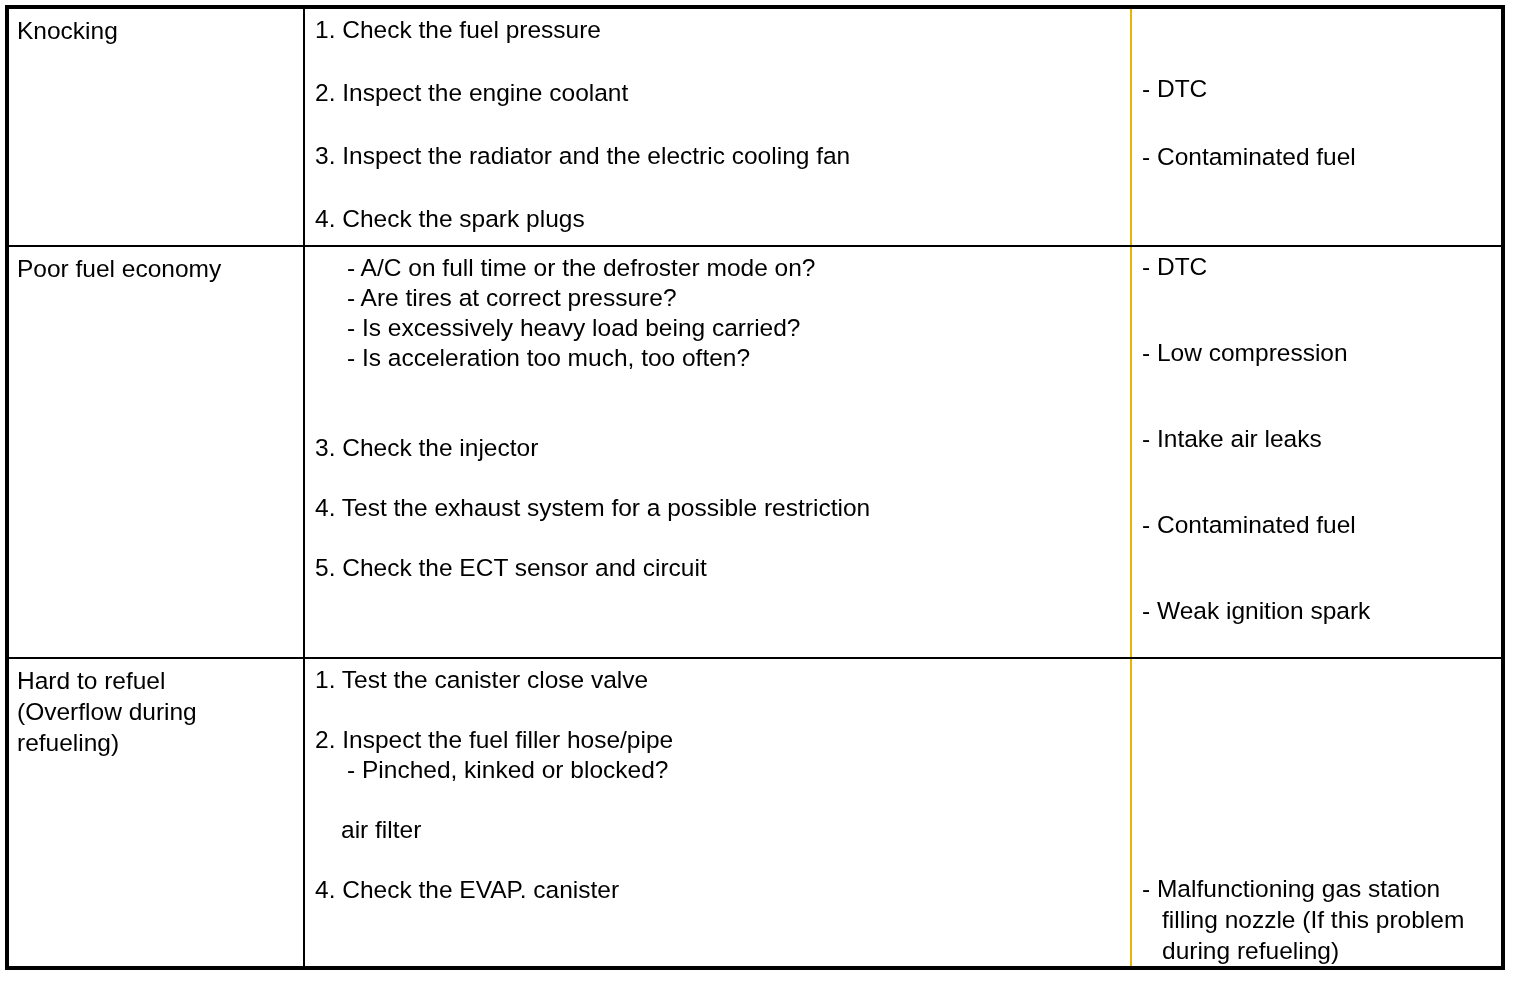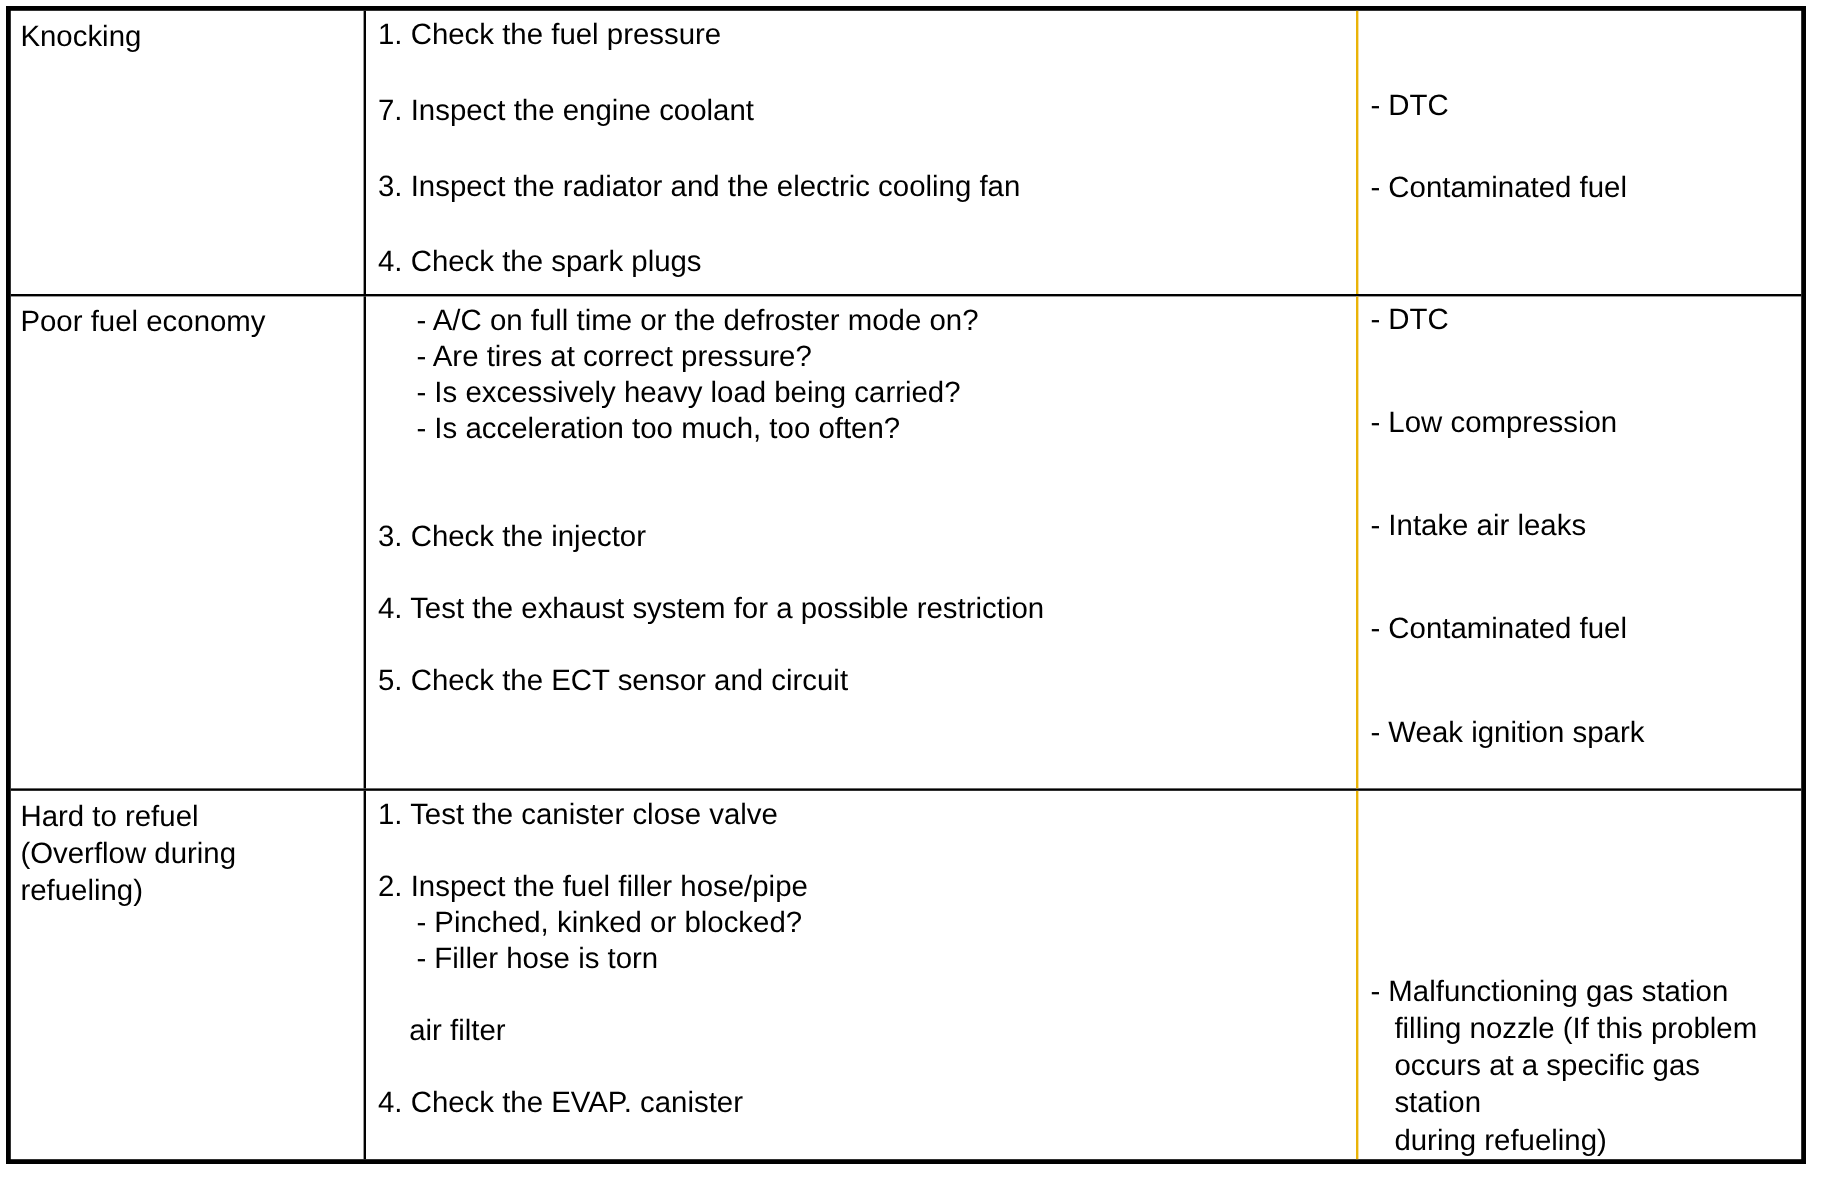--- a/index.html
+++ b/index.html
@@ -118,21 +118,21 @@
 <div class="sheet">
   <div class="tsd-table">
 
     <div class="tsd-row row-knocking">
       <div class="col-symptom">
         <div class="symptom-text">Knocking</div>
       </div>
       <div class="col-checks">
         <div class="check-item">1. Check the fuel pressure</div>
         <div class="gap-lg"></div>
-        <div class="check-item">7. Inspect the engine coolant</div>
+        <div class="check-item">2. Inspect the engine coolant</div>
         <div class="gap-lg"></div>
         <div class="check-item">3. Inspect the radiator and the electric cooling fan</div>
         <div class="gap-lg"></div>
         <div class="check-item">4. Check the spark plugs</div>
       </div>
       <div class="col-causes causes-knocking">
         <div class="cause-item">- DTC</div>
         <div class="cause-item">- Contaminated fuel</div>
       </div>
     </div>
@@ -167,36 +167,32 @@
       <div class="col-symptom">
         <div class="symptom-text">Hard to refuel
 (Overflow during
 refueling)</div>
       </div>
       <div class="col-checks">
         <div class="check-item">1. Test the canister close valve</div>
         <div class="gap-md"></div>
         <div class="check-item">2. Inspect the fuel filler hose/pipe</div>
         <div class="sub-item">- Pinched, kinked or blocked?</div>
-        <div class="sub-item">- Filler hose is torn</div>
         <div class="gap-md"></div>
         <div class="check-item">
             <span class="wrap-indent">air filter</span>
           </div>
         <div class="gap-md"></div>
         <div class="check-item">4. Check the EVAP. canister</div>
       </div>
       <div class="col-causes causes-refuel">
         <div class="cause-item">- Malfunctioning gas station</div>
         <div class="cause-item">
             <span class="wrap-indent">filling nozzle (If this problem</span>
           </div>
         <div class="cause-item">
-            <span class="wrap-indent">occurs at a specific gas station</span>
-          </div>
-        <div class="cause-item">
             <span class="wrap-indent">during refueling)</span>
           </div>
       </div>
     </div>
 
   </div>
 </div>
 
 </body></html>

